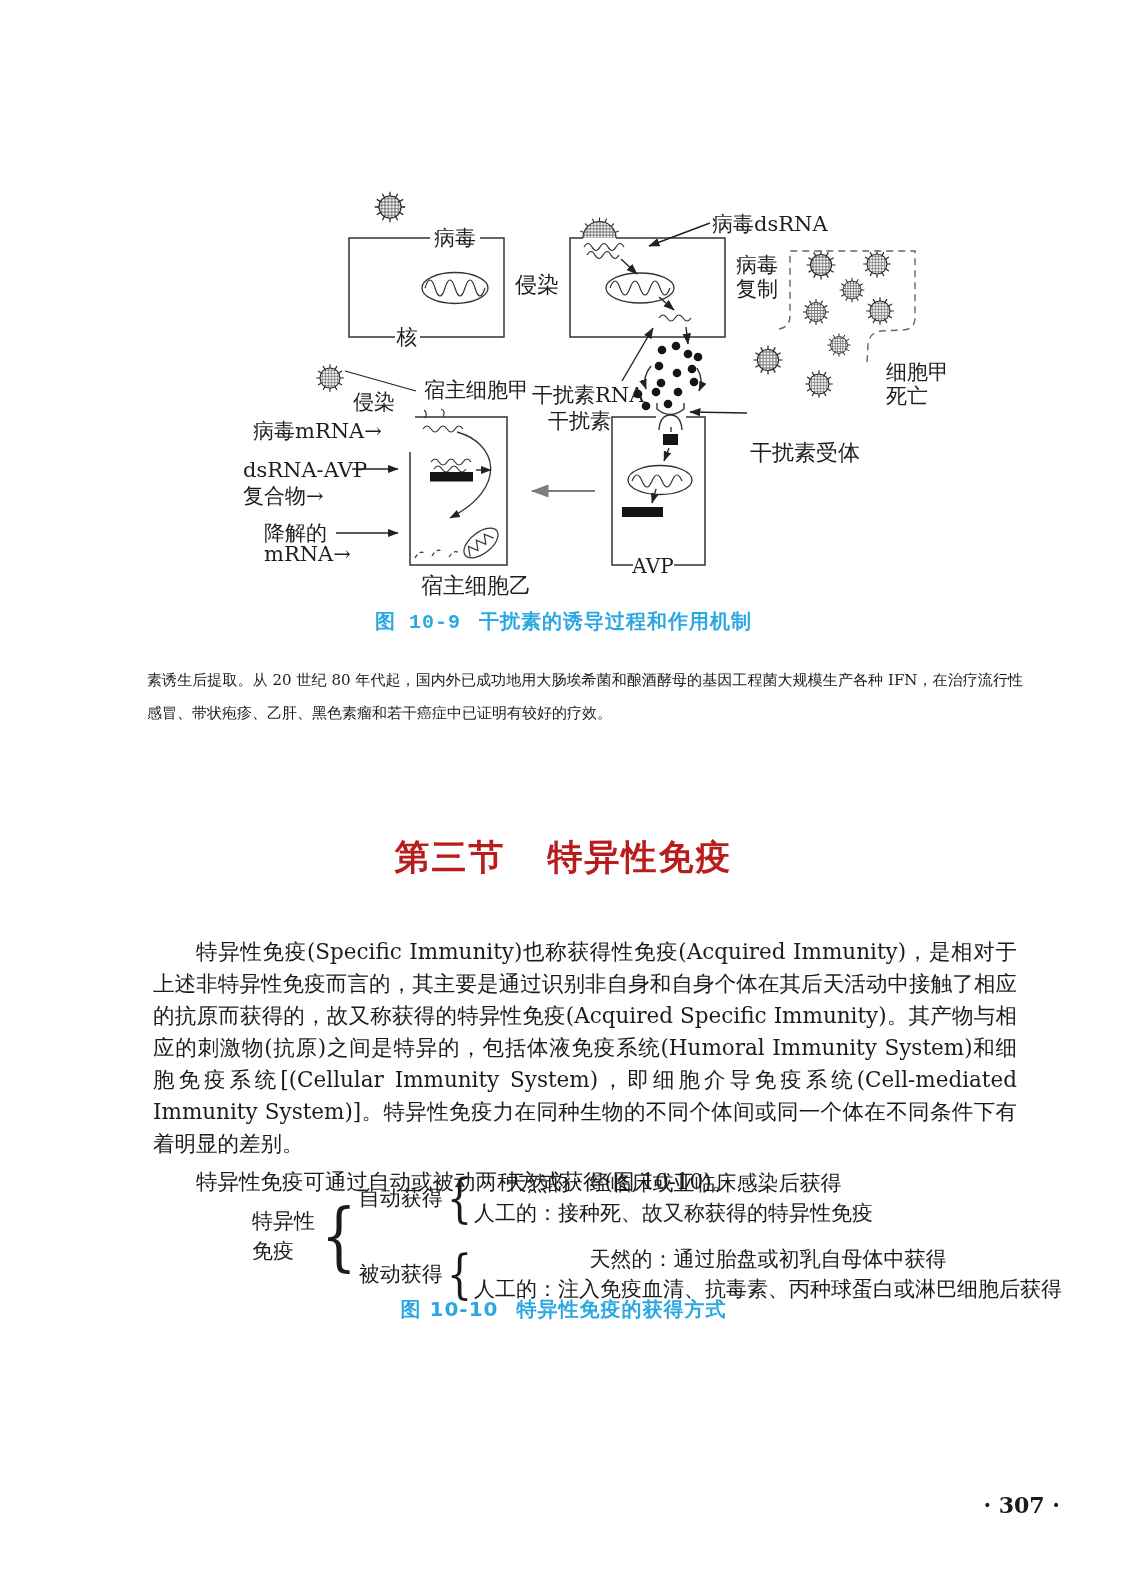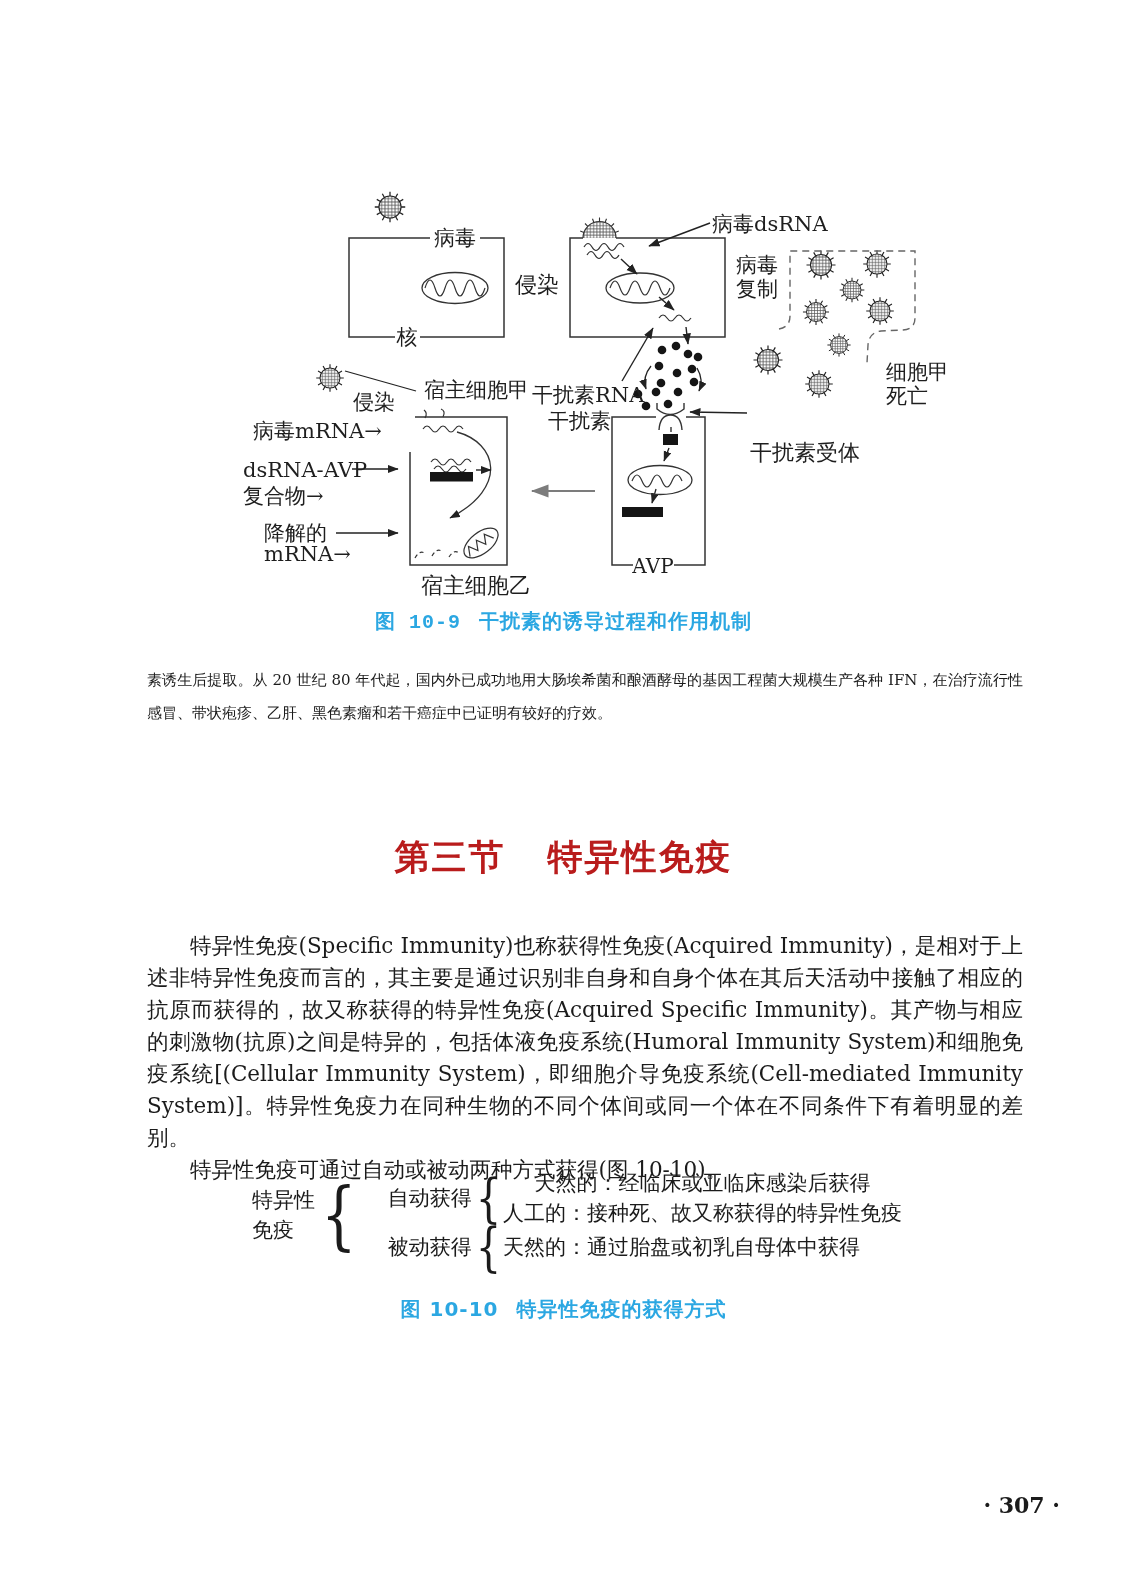--- a/index.html
+++ b/index.html
@@ -13,35 +13,35 @@
            font-family:"DejaVu Sans","Liberation Sans",sans-serif;font-weight:bold;
            font-size:20px;letter-spacing:1px;}
   .caption .cap-label{margin-right:18px;}
   .cap9{top:608px;font-family:Liberation Mono, monospace;}
   .cap10{top:1296px;}
   
   .para1{position:absolute;left:147px;top:664px;width:876px;
          font-size:15px;line-height:33px;text-align:justify;}
   .bodyblock{position:absolute;left:147px;top:930px;width:876px;
          font-size:21.5px;line-height:32px;text-align:justify;}
-  .bodyblock p{margin:0;text-indent:2em;}
+  .bodyblock p{margin:6px;text-indent:2em;}
   
   .heading{position:absolute;left:0;top:834px;width:1127px;text-align:center;
            font-family:"DejaVu Sans","Liberation Sans",sans-serif;font-weight:bold;
            font-size:35px;letter-spacing:2px;}
   .heading .sec-num{margin-right:42px;}
   
   .fig10{position:absolute;left:252px;top:1168px;display:flex;align-items:center;
          font-size:21px;line-height:30px;white-space:nowrap;}
   .fig10 .root{text-align:left;margin-right:4px;}
   .brace{display:inline-block;font-family:"DejaVu Serif","Liberation Serif",serif;
          font-weight:400;color:#1b1b1b;}
   .brace-root{font-size:56px;transform:scaleY(1.35);margin:0 2px;}
   .brace-sub{font-size:40px;transform:scaleY(1.3);margin:0 2px;}
-  .groups{display:flex;flex-direction:column;row-gap:4px;margin-left:29px;}
+  .groups{display:flex;flex-direction:column;row-gap:16px;}
   .group{display:flex;align-items:center;}
   .group-label{margin-right:2px;}
   .items{display:flex;flex-direction:column;align-items:center;}
   
   .pagenum{position:absolute;left:930px;top:1492px;width:130px;text-align:right;
            font-size:22px;font-weight:bold;}
 </style>
 </head>
 <body>
 
@@ -211,20 +211,21 @@
         <div class="items">
           <div>天然的：经临床或亚临床感染后获得</div>
           <div>人工的：接种死、故又称获得的特异性免疫</div>
         </div>
       </div>
       <div class="group">
         <span class="group-label">被动获得</span>
         <span class="brace brace-sub">{</span>
         <div class="items">
           <div>天然的：通过胎盘或初乳自母体中获得</div>
+          <div>人工的：注入免疫血清、抗毒素、丙种球蛋白或淋巴细胞后获得</div>
         </div>
       </div>
     </div>
   </div>
 
   <div class="caption cap10" style="color:#2ba7e2;">
     <span class="cap-label">图 10-10</span><span>特异性免疫的获得方式</span>
   </div>
 
   <div class="pagenum">· 307 ·</div>

